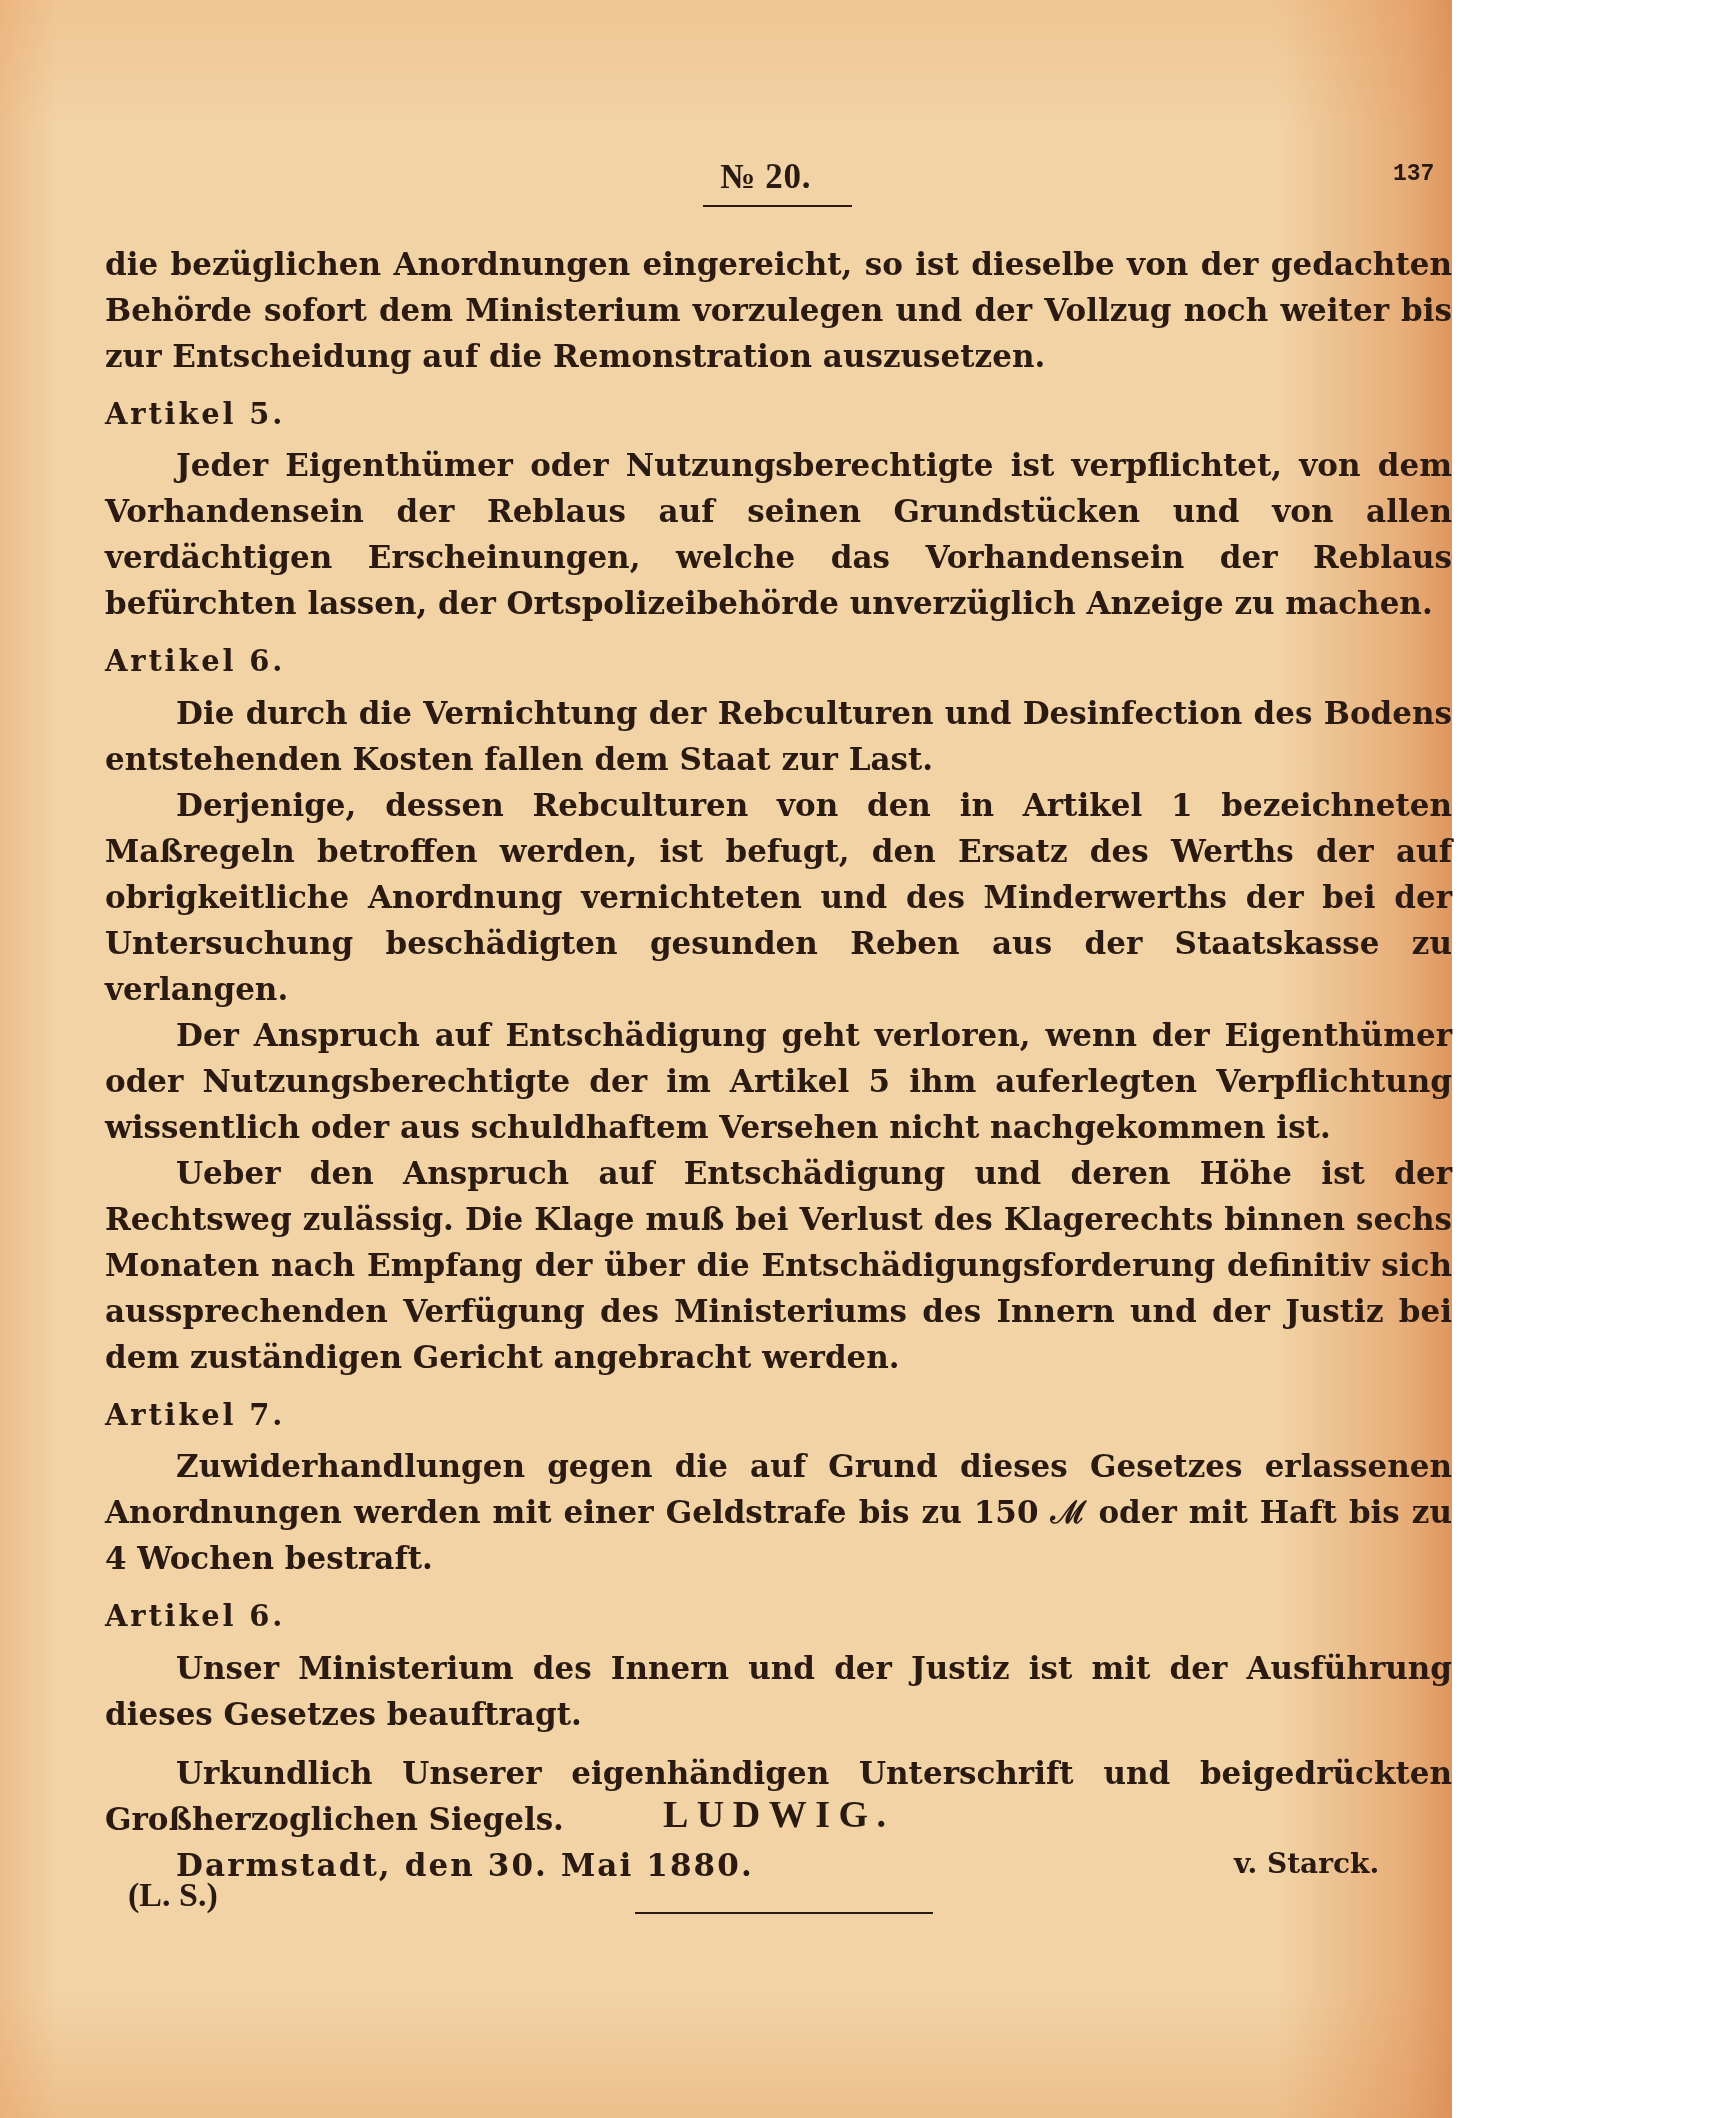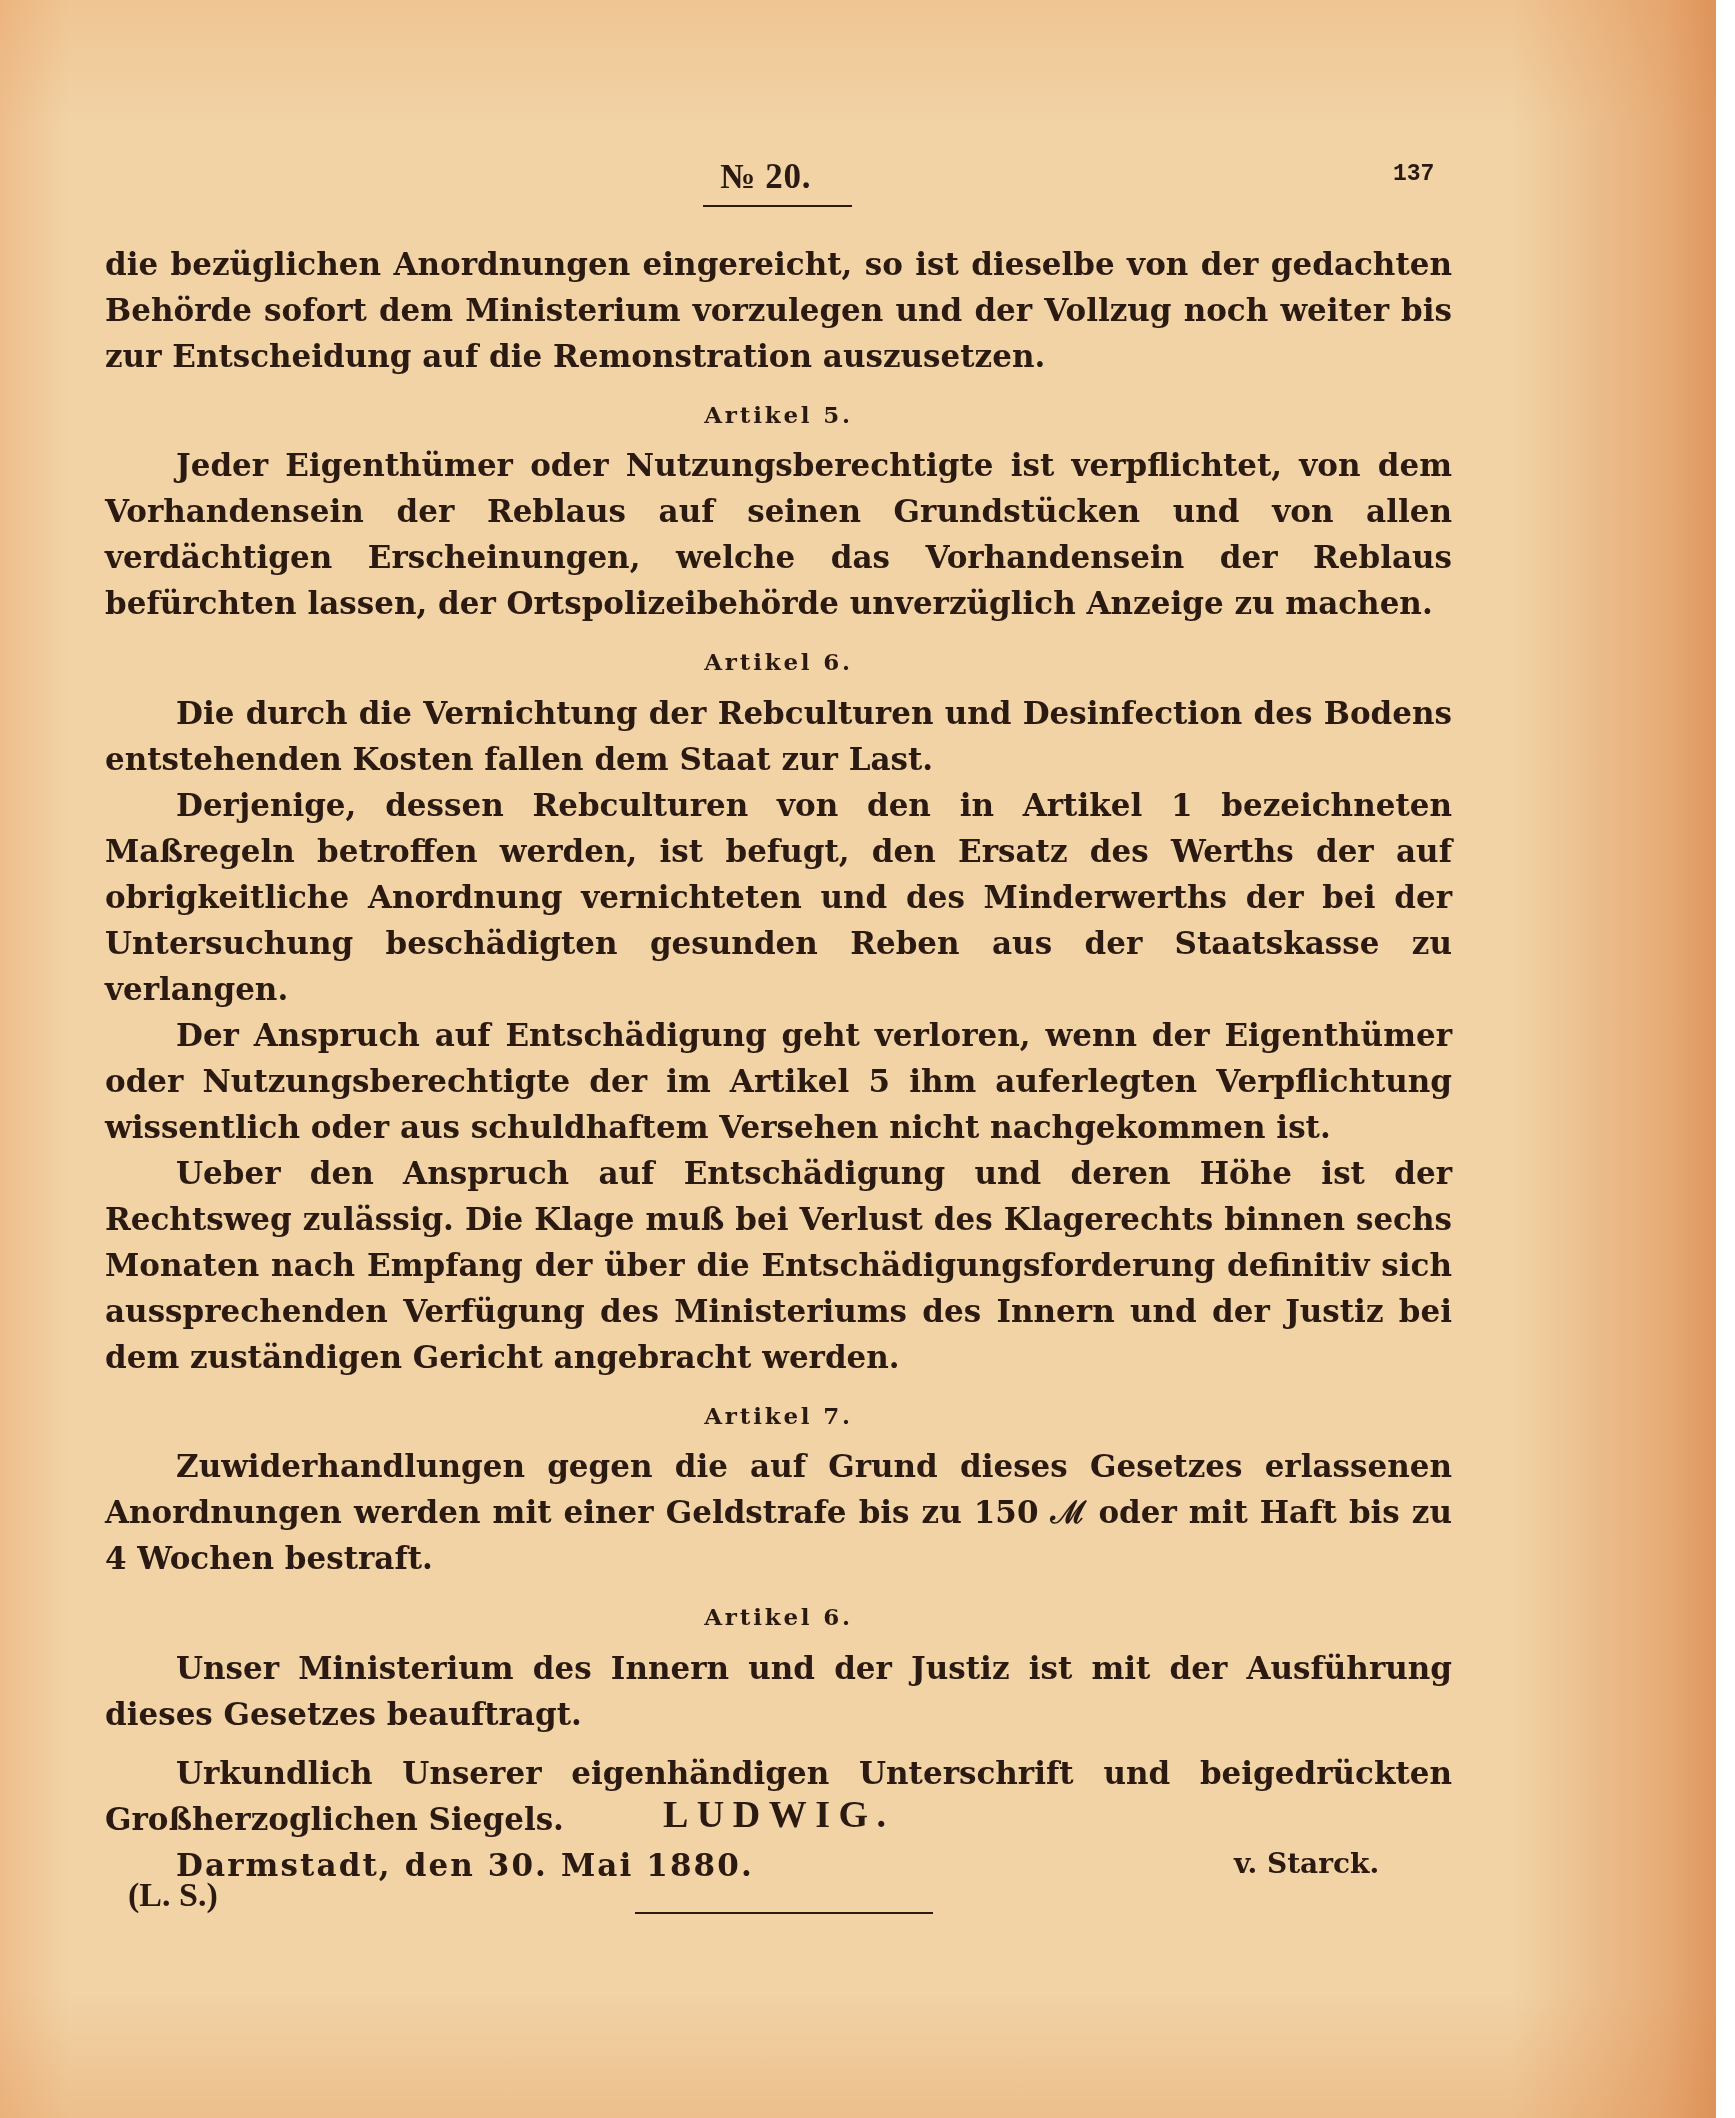--- a/index.html
+++ b/index.html
@@ -2,21 +2,21 @@
 <html style="font-size:11.3px"><head>
 <meta charset="utf-8">
 <style>
   html, body { margin: 0; padding: 0; }
   body {
     width: 1736px; height: 2119px; position: relative; overflow: hidden;
     background: #ffffff;
     font-family: "DejaVu Serif", "Liberation Serif", serif;
   }
   .page {
-    position: absolute; left: 0; top: 0; width: 1716px; height: 2119px;
+    position: absolute; left: 0; top: 0; width: 1452px; height: 2119px;
     background:
       linear-gradient(90deg, rgba(230,150,90,0.35) 0%, rgba(240,200,150,0) 4%, rgba(240,200,150,0) 88%, rgba(222,140,80,0.55) 97%, rgba(215,130,70,0.75) 100%),
       linear-gradient(180deg, rgba(235,170,110,0.35) 0%, rgba(240,200,150,0) 6%, rgba(240,200,150,0) 94%, rgba(230,160,100,0.4) 100%),
       #f1d3a6;
   }
   .ink { color: #2a1a12; }
   .header {
     position: absolute; top: 157px; left: 0; width: 1716px; height: 57px;
   }
   .header .num {
@@ -31,21 +31,21 @@
     font-family: Liberation Mono, monospace;
   }
   .body-text {
     position: absolute; left: 105px; width: 1347px; top: 241px;
     font-size: 31px; line-height: 46px; text-align: justify;
     font-family: "DejaVu Serif", serif; font-weight: bold;
   }
   .body-text p { margin: 0; text-indent: 0; }
   .body-text p.indent { text-indent: 71px; }
   .body-text h2 {
-    margin: 12.8px 0 5.7px 0; text-align: center; font-size: 23px; font-weight: bold;
+    margin: 12.8px 0 5.7px 0; text-align: left; font-size: 29px; font-weight: bold;
     letter-spacing: 2.8px; line-height: 45px;
   }
   .sig {
     position: absolute; font-family: "Liberation Serif", serif;
   }
   .ls { left: 128px; top: 1876px; font-size: 34px; font-weight: bold; }
   .ruler { left: 663px; top: 1792px; font-size: 38px; font-weight: bold; letter-spacing: 8.5px; }
   .minister { left: 1234px; top: 1847px; font-size: 28px; font-weight: bold; font-family: "DejaVu Serif", serif; }
   .bottom-rule { position: absolute; left: 635px; top: 1912px; width: 298px; height: 2.1px; background: #2a1a12; }
   .right-strip { position: absolute; left: 1716px; top: 0; width: 20px; height: 2119px; background: #ffffff; }

